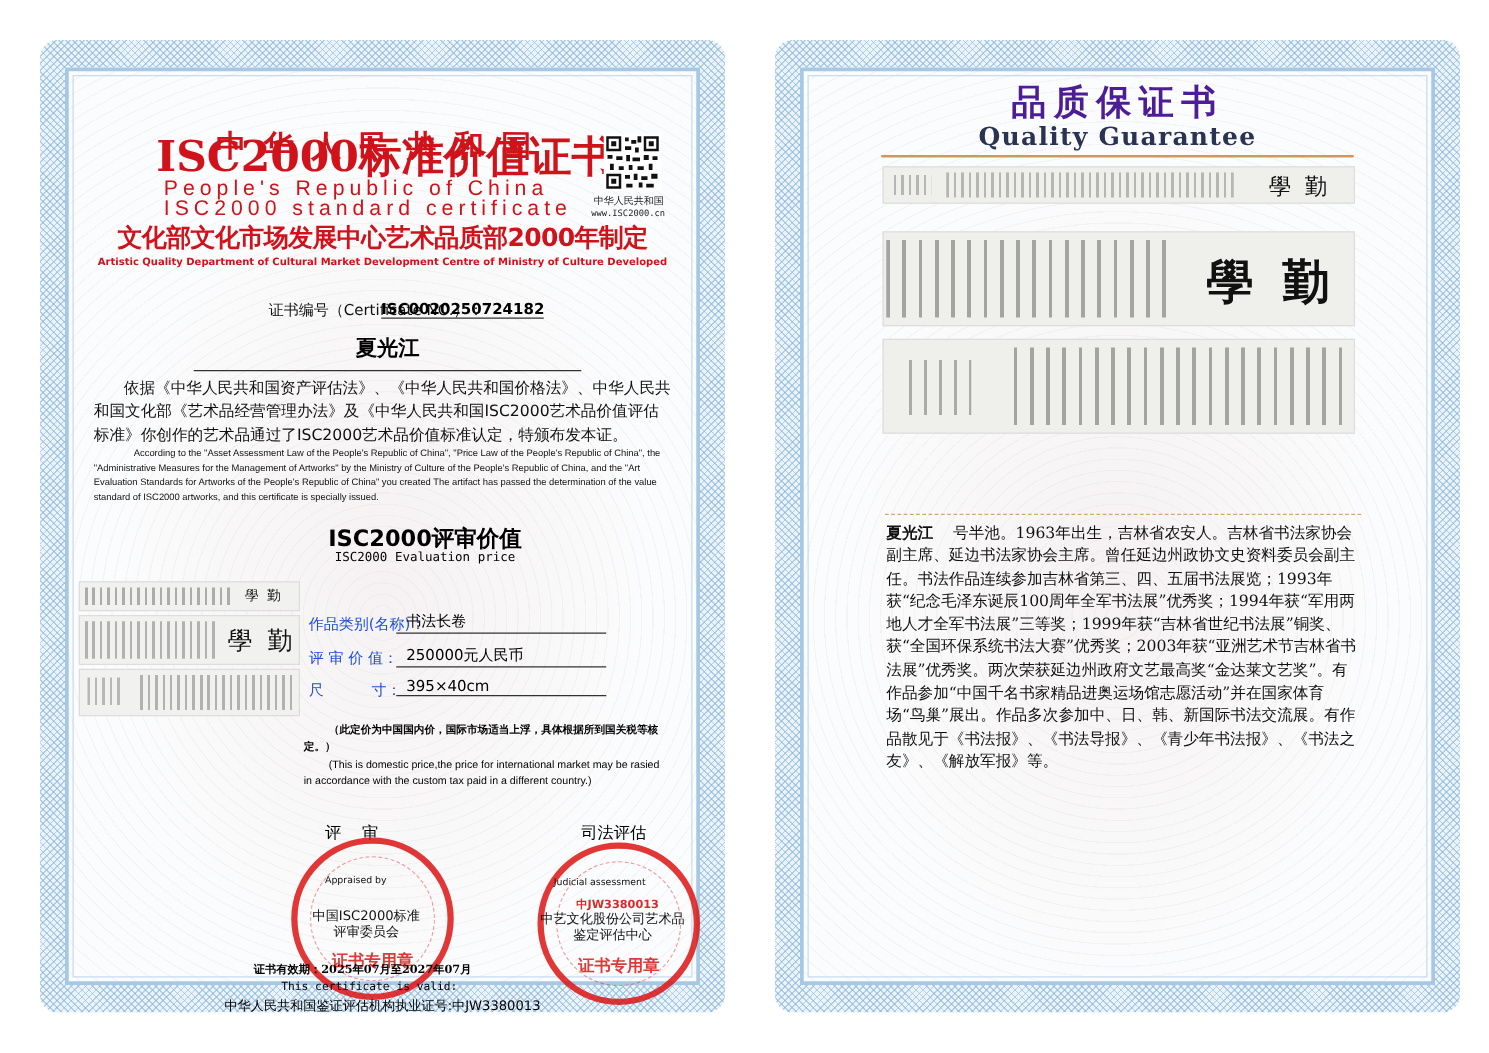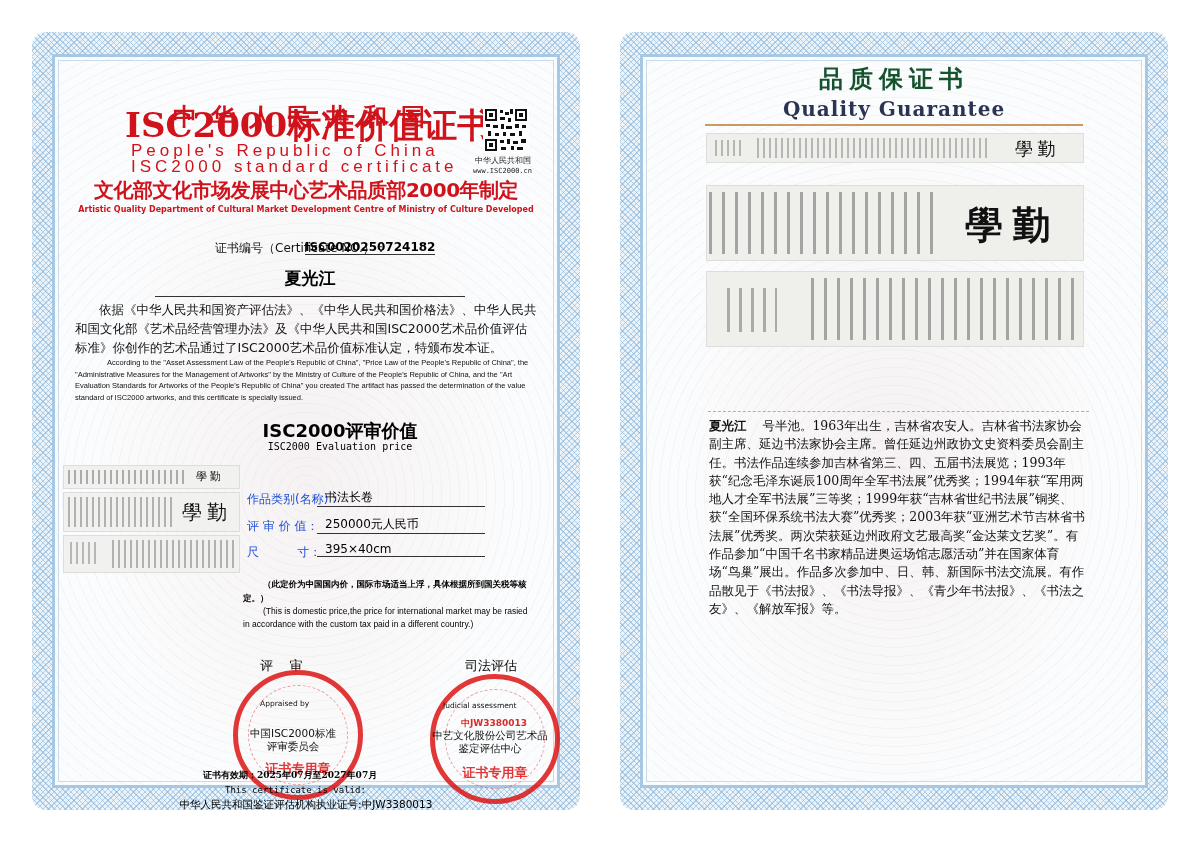--- a/index.html
+++ b/index.html
@@ -45,28 +45,28 @@
   .lbl{font-size:13px;font-weight:normal;}
   .stamp{position:absolute;width:120px;height:120px;border-radius:50%;border:5px solid rgba(220,20,20,.85);}
   .stamp::after{content:"";position:absolute;inset:10px;border-radius:50%;border:1px dashed rgba(220,20,20,.4);}
   .stamp .star{position:absolute;left:0;right:0;top:85px;text-align:center;color:rgba(220,20,20,.85);font-size:13px;font-weight:bold;}
   .small{font-size:7.5px;color:#111;}
   .org{font-size:10.5px;color:#111;line-height:13px;text-align:center;}
   .valid{left:148px;top:712px;font-size:9px;font-weight:bold;font-family:"DejaVu Serif",serif;}
   .valid-en{left:170px;top:728px;font-size:9px;font-family:"DejaVu Sans Mono",monospace;}
   .license{left:0;right:0;top:741px;font-size:10.5px;}
   
-  .rt1{left:0;right:0;top:6px;font-size:24px;font-weight:bold;letter-spacing:6px;color:#14532d;font-family:"DejaVu Serif",serif;}
+  .rt1{left:0;right:0;top:6px;font-size:28px;font-weight:bold;letter-spacing:6px;color:#4c1d95;font-family:"DejaVu Serif",serif;}
   .rt2{left:0;right:0;top:40px;font-size:20px;font-weight:bold;color:#2a3452;letter-spacing:1px;font-family:"DejaVu Serif",serif;}
   .rule{left:62px;right:62px;top:67px;height:2px;background:#c99a62;}
   .rimg{left:63px;width:376px;background:#efefec;border:1px solid #ddd;overflow:hidden;}
   .bio-rule{left:65px;right:56px;top:354px;border-top:1px dashed #d3a770;}
   .bio{left:66px;right:60px;top:360px;font-size:12.5px;line-height:18.3px;color:#111;font-family:"DejaVu Serif",serif;}
   .bio b{font-family:"DejaVu Sans",sans-serif;}
-  .cal{position:absolute;font-family:Liberation Serif, serif;color:#111;}
+  .cal{position:absolute;font-family:Liberation Mono, monospace;color:#111;}
   .lines{position:absolute;background:repeating-linear-gradient(90deg,rgba(30,30,30,.55) 0 2px,transparent 2px 6px);}
 </style>
 </head>
 <body>
 
 <div class="sheet left">
   <div class="guilloche"></div>
   <div class="frame">
     <div class="bgpattern"></div>
 

